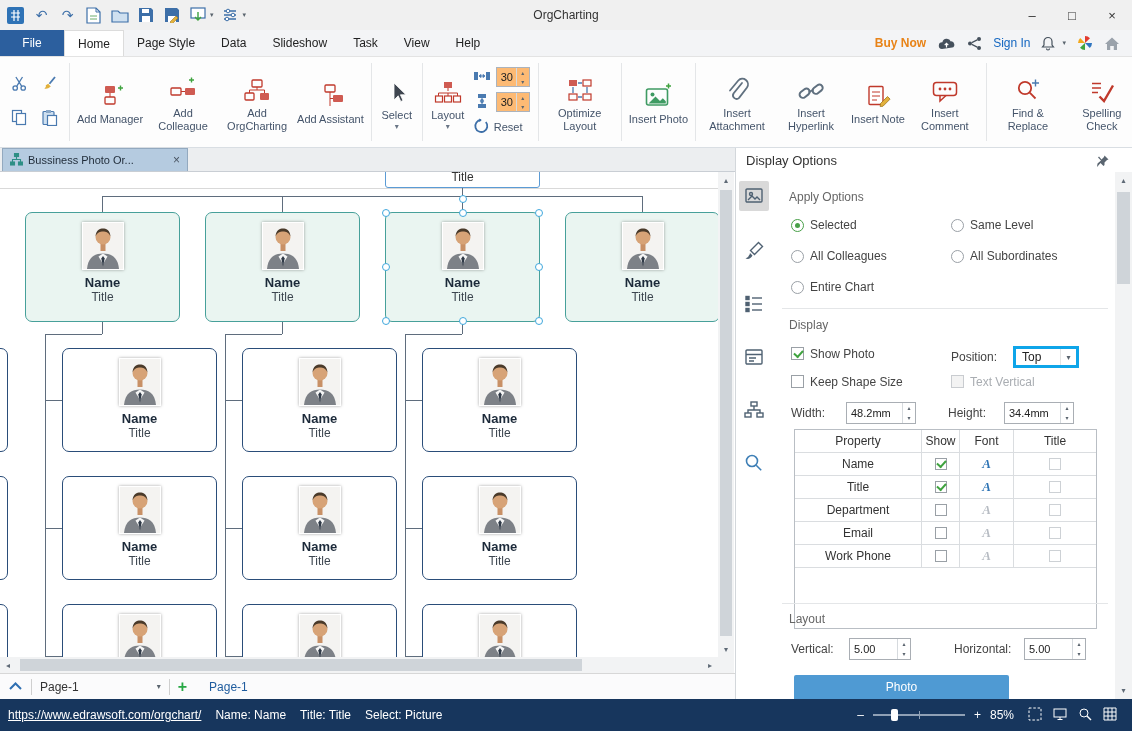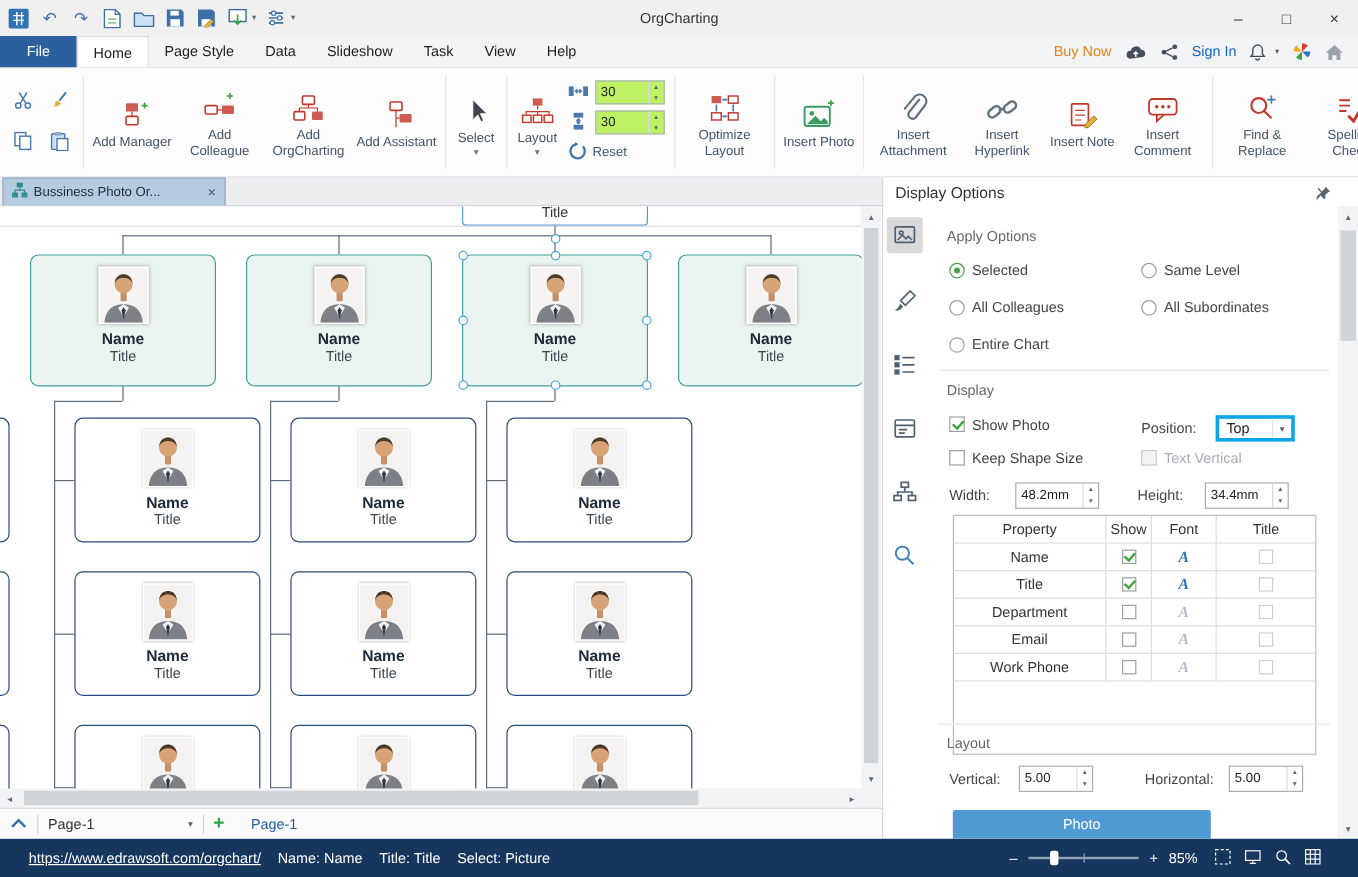--- a/index.html
+++ b/index.html
@@ -15,35 +15,35 @@
 .title-center{position:absolute;left:0;right:0;text-align:center;font-size:12px;color:#333;pointer-events:none}
 .win-btns{margin-left:auto;display:flex;height:30px;z-index:2}
 .win-btn{width:40px;height:30px;display:flex;align-items:center;justify-content:center;font-size:13px;color:#333}
 
 
 .menubar{position:absolute;left:0;top:30px;width:1132px;height:27px;background:#f3f4f6;display:flex;align-items:stretch;border-bottom:1px solid #e3e3e3}
 .file-tab{width:64px;background:#2c5f9e;color:#fff;display:flex;align-items:center;justify-content:center;font-size:12px}
 .menu-item{padding:0 13px;display:flex;align-items:center;font-size:12px;color:#222}
 .menu-item.active{background:#fff;border:1px solid #dcdcdc;border-bottom:none}
 .menu-right{margin-left:auto;display:flex;align-items:center;gap:11px;padding-right:12px}
-.buy-now{color:#e88317;font-weight:normal;font-size:12px}
+.buy-now{color:#e88317;font-weight:bold;font-size:12px}
 .sign-in{color:#1366c0;font-size:12px}
 .mi-ic{display:flex;align-items:center}
 
 
 .ribbon{position:absolute;left:0;top:57px;width:1132px;height:91px;background:#fdfdfd;border-bottom:1px solid #d9dee3;display:flex;align-items:center;padding:0 3px;overflow:hidden}
 .rb-sep{width:1px;height:78px;background:#e4e6e8;margin:0 4px;flex:none}
 .rb-btn{display:flex;flex-direction:column;align-items:center;padding:3px 3px 0;flex:none;max-width:74px;min-width:42px}
 .rb-ic{height:32px;display:flex;align-items:center;justify-content:center}
 .rb-lbl{font-size:11px;line-height:13px;color:#44546a;text-align:center}
 .rb-caret{font-size:8px;color:#6a7686;line-height:9px}
 .clip-grid{display:grid;grid-template-columns:22px 22px;grid-auto-rows:26px;gap:8px 8px;align-items:center;justify-items:center;flex:none;padding:0 5px}
 .spc-col{display:flex;flex-direction:column;gap:3px;flex:none;padding:0 4px}
 .spc-row{display:flex;align-items:center;gap:5px;height:22px;font-size:11px;color:#44546a}
-.spin{display:flex;width:58px;height:20px;border:1px solid #abb3bd;background:#bef264}
+.spin{display:flex;width:34px;height:20px;border:1px solid #abb3bd;background:#fdba74}
 .sv{flex:1;font-size:11px;display:flex;align-items:center;padding-left:4px;color:#222}
 .sa{width:13px;display:flex;flex-direction:column;border-left:1px solid #d6dade}
 .sa span{flex:1;font-size:6px;line-height:6px;display:flex;align-items:center;justify-content:center;color:#5a646e}
 
 
 .tabbar{position:absolute;left:0;top:148px;width:735px;height:24px;background:#eceef0;border-bottom:1px solid #c9ced4;display:flex;align-items:flex-end}
 .doc-tab{height:23px;margin-left:2px;background:#b5cbe0;border:1px solid #93a9bf;border-bottom:none;display:flex;align-items:center;gap:5px;padding:0 7px;font-size:11px;color:#1f2b38;width:186px}
 .doc-tab .close{margin-left:auto;font-size:12px;color:#4a5562}
 
 
@@ -98,21 +98,21 @@
 .ptable>div:nth-child(4n){border-right:none}
 .cbs{width:12px;height:12px;border:1px solid #9aa0a6;background:#fff;position:relative}
 .cbs.on::after{content:"";position:absolute;left:1px;top:1px;width:7px;height:4px;border-left:2px solid #3fa33f;border-bottom:2px solid #3fa33f;transform:rotate(-48deg)}
 .cbs.lite{border-color:#cdd1d5}
 .fontA{font-family:"Liberation Serif","DejaVu Serif",serif;font-style:italic;font-weight:bold;font-size:13px}
 .fontA.fon{color:#2e74b5}
 .fontA.foff{color:#b7bcc3}
 .photo-hdr{position:absolute;left:58px;top:527px;width:215px;height:24px;background:#4f9ad3;color:#fff;display:flex;align-items:center;justify-content:center;font-size:12px;border-radius:2px 2px 0 0}
 
 
-.statusbar{position:absolute;left:0;top:699px;width:1132px;height:32px;background:#17365d;display:flex;align-items:center;color:#fff;font-size:12px;padding:0 24px;gap:14px}
+.statusbar{position:absolute;left:0;top:699px;width:1132px;height:32px;background:#17365d;display:flex;align-items:center;color:#fff;font-size:12px;padding:0 8px;gap:14px}
 .sb-link{text-decoration:underline;color:#fff}
 .zoom-wrap{margin-left:auto;display:flex;align-items:center;gap:9px}
 .slider{position:relative;width:92px;height:14px}
 .slider .track{position:absolute;left:0;top:6px;width:100%;height:2px;background:#8fa0b5}
 .slider .notch{position:absolute;left:50%;top:3px;width:1px;height:8px;background:#8fa0b5}
 .slider .thumb{position:absolute;left:20%;top:1px;width:7px;height:12px;background:#fff;border-radius:2px}
 .sb-icons{display:flex;gap:9px;align-items:center;margin-left:4px;margin-right:6px}
 </style>
 </head>
 <body>

